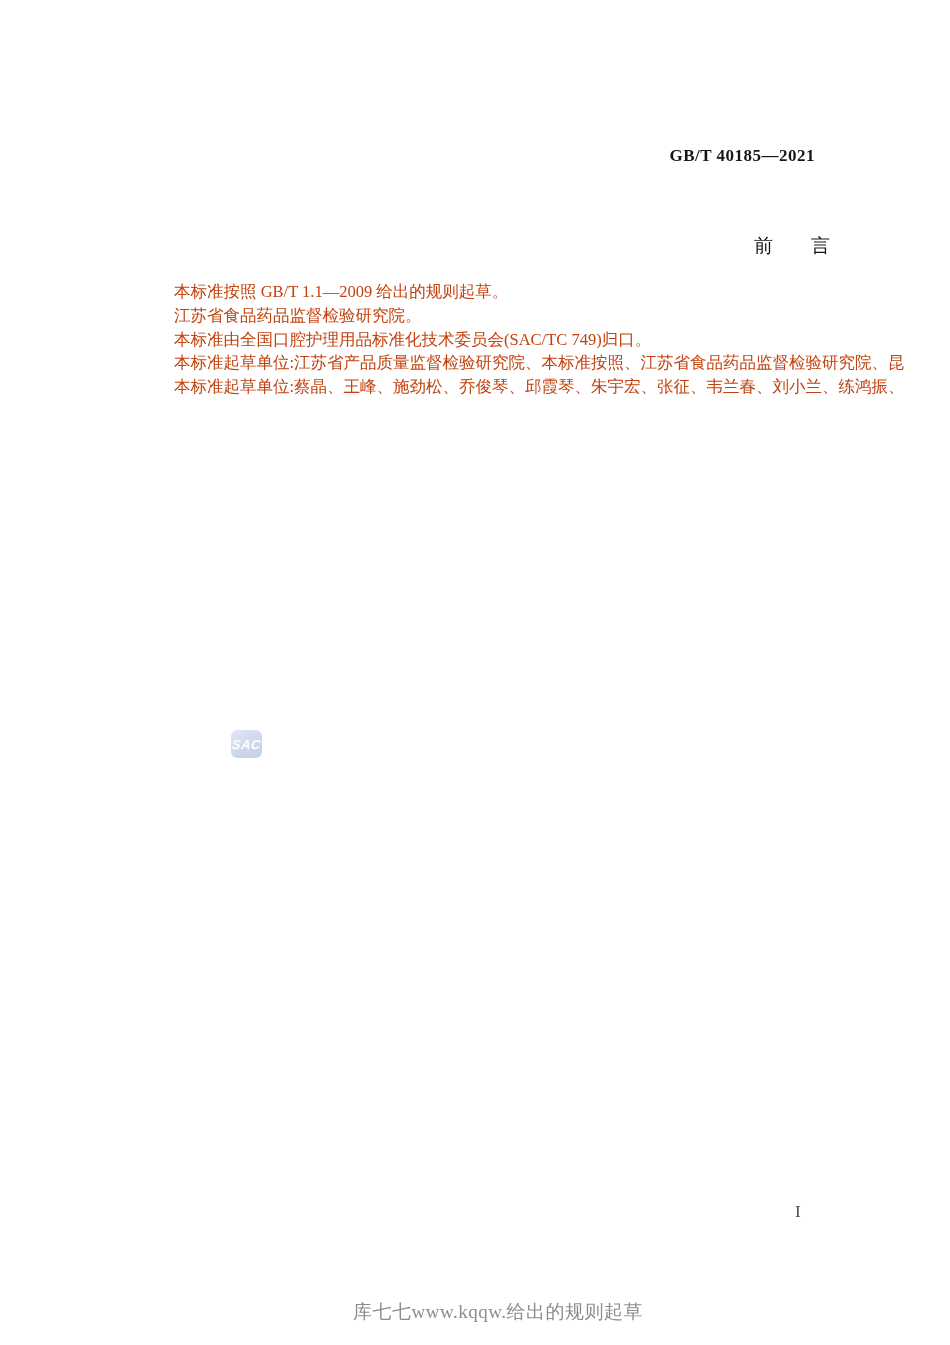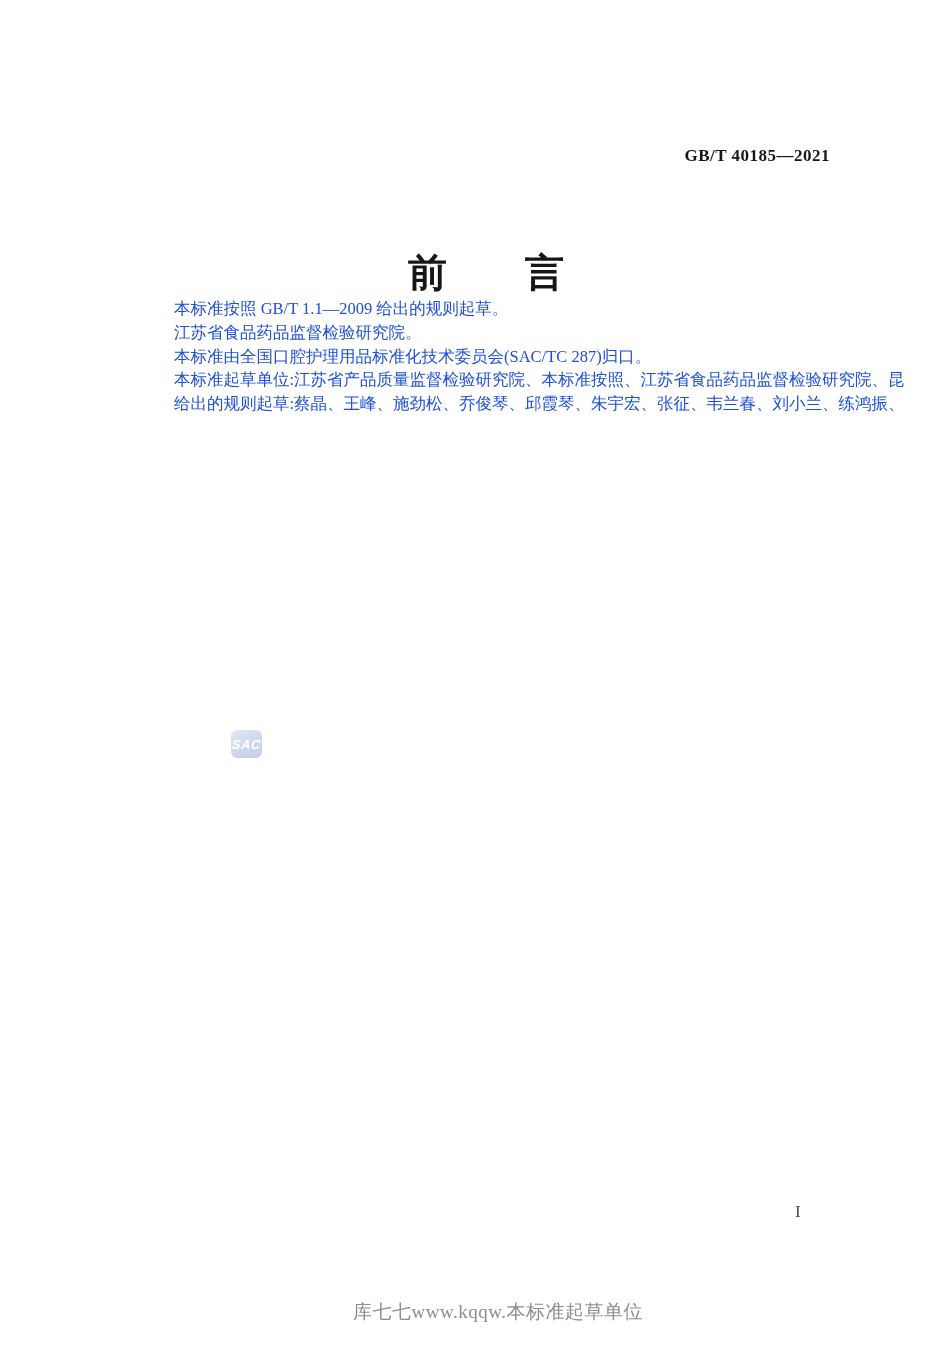--- a/index.html
+++ b/index.html
@@ -13,46 +13,46 @@
     height: 1345px;
     margin: 0 auto;
     background: #ffffff;
     overflow: hidden;
     font-family: "Liberation Serif", "DejaVu Serif", serif;
     color: #1e1e1e;
   }
   .doc-code {
     position: absolute;
     top: 146px;
-    right: 120px;
+    right: 135px;
     font-size: 17px;
     font-weight: bold;
     letter-spacing: 0.5px;
     color: #171717;
     white-space: nowrap;
   }
   .doc-title {
     position: absolute;
     top: 220px;
     left: 142px;
     width: 688px;
-    text-align: center;
-    font-size: 39px;
-    font-weight: bold;
+    text-align: right;
+    font-size: 19px;
+    font-weight: normal;
     color: #161616;
     white-space: pre;
   }
   .foreword {
     position: absolute;
-    top: 297px;
+    top: 280px;
     left: 141px;
     width: 700px;
     font-size: 16.5px;
     line-height: 23.8px;
-    color: #1d4ed8;
+    color: #c2410c;
   }
   .fw-line {
     white-space: nowrap;
   }
   .fw-line.indent {
     padding-left: 33px;
   }
   .watermark {
     position: absolute;
     left: 231px;
@@ -104,28 +104,28 @@
 
 <div class="page">
 
   <div class="doc-code">GB/T 40185—2021</div>
 
   <h1 class="doc-title">前　　言</h1>
 
   <div class="foreword">
     <div class="fw-line indent">本标准按照 GB/T 1.1—2009 给出的规则起草。</div>
     <div class="fw-line indent">江苏省食品药品监督检验研究院。</div>
-    <div class="fw-line indent">本标准由全国口腔护理用品标准化技术委员会(SAC/TC 287)归口。</div>
+    <div class="fw-line indent">本标准由全国口腔护理用品标准化技术委员会(SAC/TC 749)归口。</div>
     <div class="fw-line indent">本标准起草单位:江苏省产品质量监督检验研究院、本标准按照、江苏省食品药品监督检验研究院、昆</div>
-    <div class="fw-line indent">给出的规则起草:蔡晶、王峰、施劲松、乔俊琴、邱霞琴、朱宇宏、张征、韦兰春、刘小兰、练鸿振、</div>
+    <div class="fw-line indent">本标准起草单位:蔡晶、王峰、施劲松、乔俊琴、邱霞琴、朱宇宏、张征、韦兰春、刘小兰、练鸿振、</div>
   </div>
 
   <div class="watermark">
     <span>SAC</span>
   </div>
 
   <div class="page-number">I</div>
 
   <div class="footer">
-    <span class="site-name">库七七</span><span>www.kqqw.本标准起草单位</span>
+    <span class="site-name">库七七</span><span>www.kqqw.给出的规则起草</span>
   </div>
 
 </div>
 
 </body></html>

